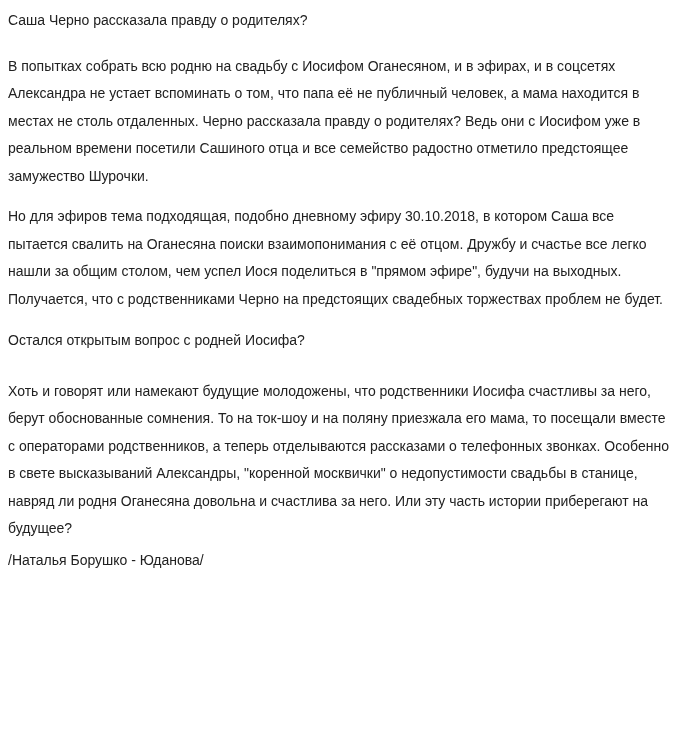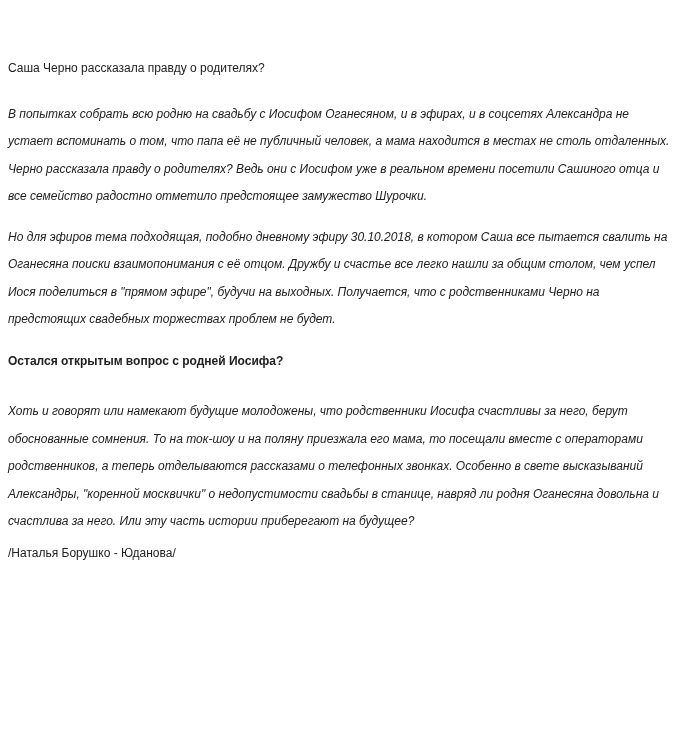--- a/index.html
+++ b/index.html
@@ -12,43 +12,41 @@
     overflow: hidden;
     background: #ffffff;
     font-family: "Liberation Sans", "DejaVu Sans", sans-serif;
     color: #212121;
     -webkit-font-smoothing: antialiased;
   }
   .article {
     box-sizing: border-box;
     width: 699px;
     padding: 7px 28px 0 8px;
-    font-size: 12px;
+    font-size: 14px;
     line-height: 27.5px;
     font-weight: 400;
     text-align: left;
-    margin-top: 48px;
   }
   .article p {
     margin: 0;
     word-spacing: normal;
   }
   .title {
     margin: 0 0 18px 0 !important;
   }
   .para {
     margin: 0 0 13px 0 !important;
-    font-style: italic;
   }
   .para-broadcast {
     margin-bottom: 14px !important;
   }
   .subheading {
     margin: 0 0 23px 0 !important;
-    font-weight: 700; 
+    font-weight: 400; 
   }
   .para-relatives {
     margin-bottom: 14px !important;
   }
   .para-users {
     margin-bottom: 0 !important;
   }
   .byline {
     margin: -6px 0 0 0 !important;
     line-height: 18px;

